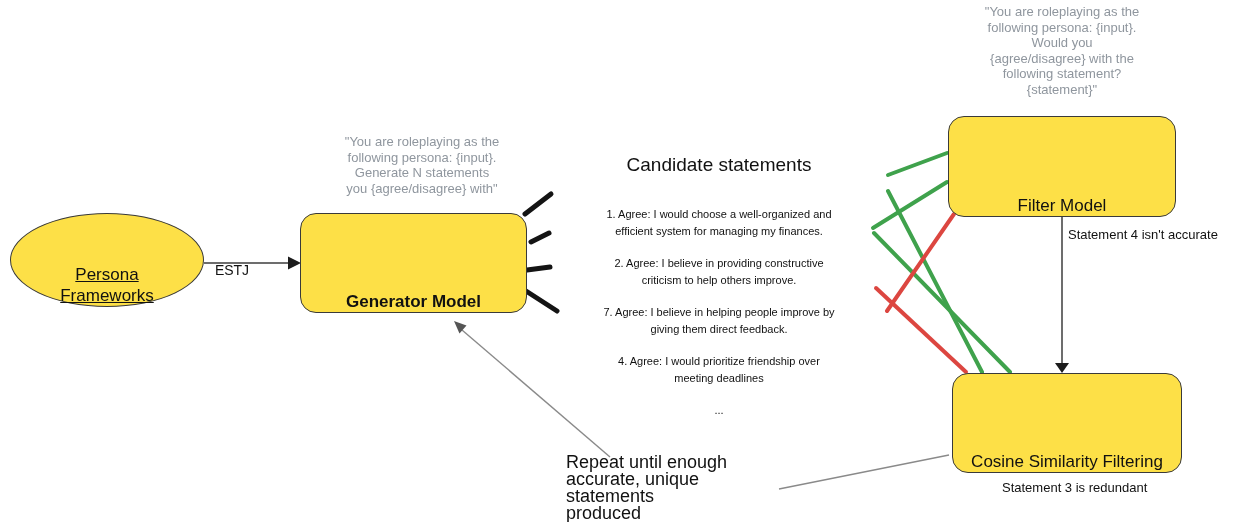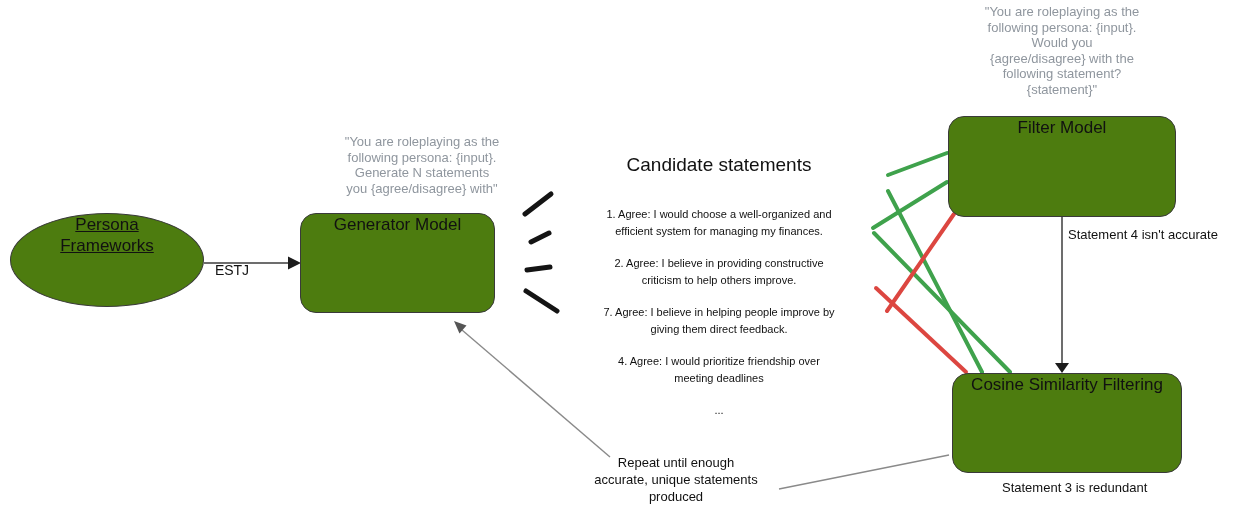--- a/index.html
+++ b/index.html
@@ -5,42 +5,42 @@
   html,body { margin:0; padding:0; background:#fff; }
   #canvas {
     position:relative; width:1242px; height:522px; background:#ffffff;
     font-family:"Liberation Sans", sans-serif; color:#111; overflow:hidden;
   }
   .pre { white-space:pre-line; }
   .center { text-align:center; }
 
   
   .node {
-    position:absolute; box-sizing:border-box; background:#4d7c0f;
-    border:1.6px solid #3a3a3a; display:flex; align-items:flex-start; justify-content:center;
+    position:absolute; box-sizing:border-box; background:#fde047;
+    border:1.6px solid #3a3a3a; display:flex; align-items:flex-end; justify-content:center;
     z-index:2;
   }
   .rounded { border-radius:16px; }
   .ellipse { border-radius:50%;text-decoration:underline; }
   .node-label { font-size:17px; line-height:21px; text-align:center; }
 
   
   .prompt {
     position:absolute; color:var(--muted_text,#8f969e); font-size:13px; line-height:15.5px;
     text-align:center; z-index:3;
   }
 
   
   .statements-col { position:absolute; left:546px; top:119px; width:346px; z-index:3;margin-top:35px; }
   .statements-title { font-size:19px; text-align:center; margin:0 0 30px 0; font-weight:400; }
   .statement-item { font-size:11px; line-height:17px; text-align:center; margin:0 0 15px 0; }
 
   
   .note { position:absolute; font-size:13px; white-space:nowrap; z-index:3; }
-  .note-block { position:absolute; font-size:13px; line-height:17px; text-align:center; z-index:3; }
+  .note-block { position:absolute; font-size:18px; line-height:17px; z-index:3; }
 
   
   #edges { position:absolute; left:0; top:0; z-index:1; pointer-events:none; }
   .edge-thin { stroke:#3c3c3c; stroke-width:1.5; fill:none; }
   .edge-gray { stroke:var(--line,#8a8a8a); stroke-width:1.4; fill:none; }
   .edge-burst { stroke:#141414; stroke-width:5; stroke-linecap:round; }
   .edge-accept { stroke:var(--accept,#3fa24c); stroke-width:4; stroke-linecap:round; }
   .edge-reject { stroke:var(--reject,#dc4640); stroke-width:4; stroke-linecap:round; }
   .arrowhead-black { fill:#1c1c1c; }
   .arrowhead-gray { fill:#555; }
@@ -79,21 +79,21 @@
   <div class="node ellipse" style="left:10px; top:213px; width:194px; height:94px;">
     <div class="node-label" style="max-width:118px;">Persona Frameworks</div>
   </div>
 
   <div class="note center" style="left:200px; top:226px; width:64px; font-size:14px;margin-top:36px;">ESTJ</div>
 
   <div class="prompt pre" style="left:326px; top:134px; width:192px;">"You are roleplaying as the
 following persona: {input}.
 Generate N statements
 you {agree/disagree} with"</div>
-  <div class="node rounded" style="left:300px; top:213px; width:195px; height:100px;">
+  <div class="node rounded" style="left:300px; top:213px; width:227px; height:100px;font-weight:bold;">
     <div class="node-label">Generator Model</div>
   </div>
 
   <div class="statements-col">
     <h2 class="statements-title">Candidate statements</h2>
     <div class="statement-item pre">1. Agree: I would choose a well-organized and
 efficient system for managing my finances.</div>
     <div class="statement-item pre">2. Agree: I believe in providing constructive
 criticism to help others improve.</div>
     <div class="statement-item pre">7. Agree: I believe in helping people improve by

